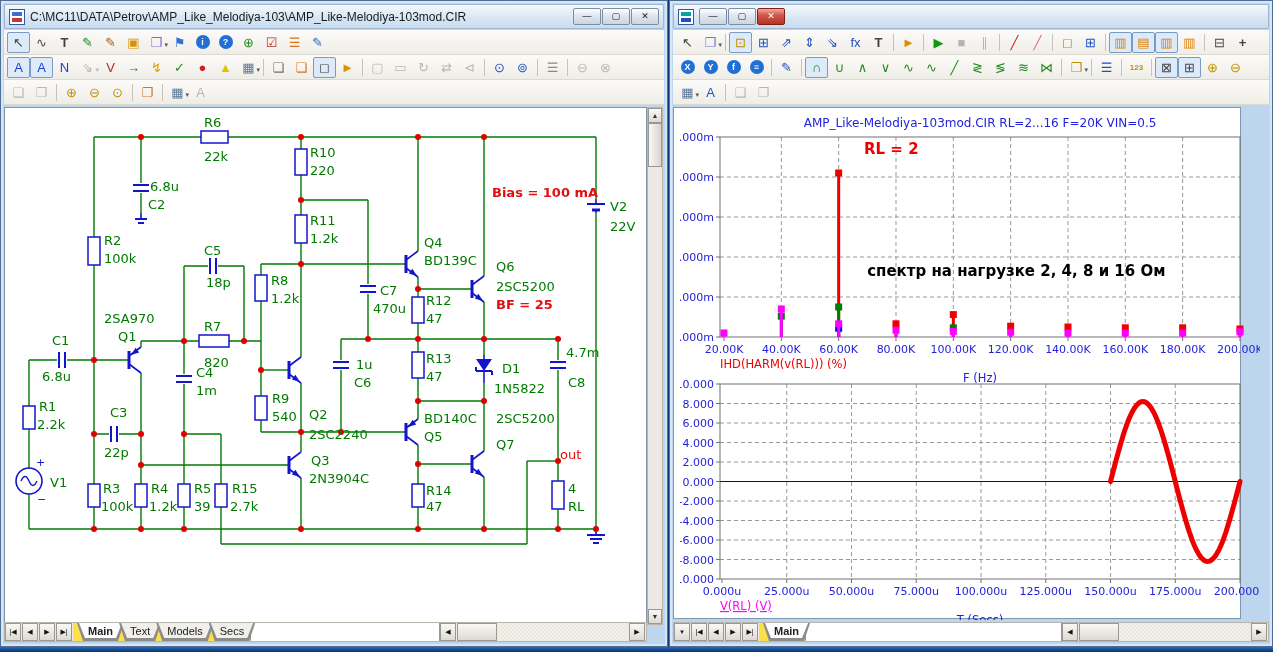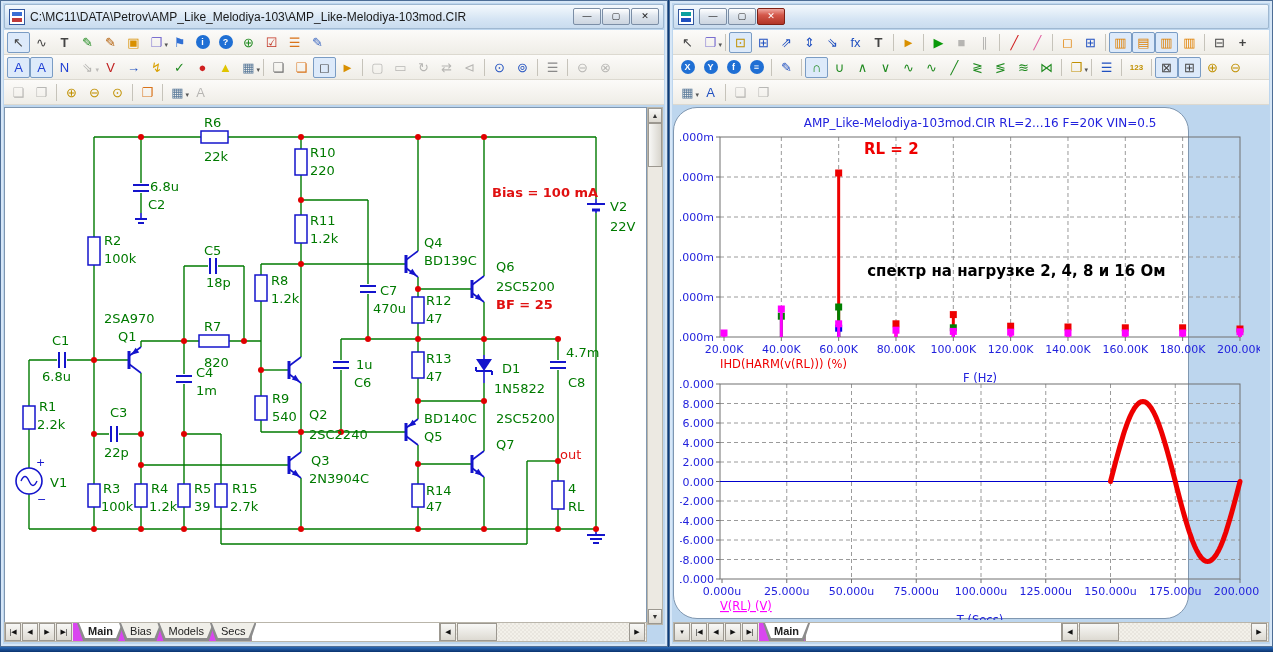--- a/index.html
+++ b/index.html
@@ -30,36 +30,36 @@
       font-size:13px; color:#444; border:1px solid transparent; border-radius:2px; position:relative; }
   .tbi.pressed { border-color:#7a9cc4; background:#ddeafa; }
   .tbi.dim { opacity:.35; filter:grayscale(1); }
   .tbi .ci { width:14px; height:14px; border-radius:50%; color:#fff; font-size:9px; font-weight:bold;
       display:flex; align-items:center; justify-content:center; }
   .tbi .dd { font-size:7px; color:#555; position:absolute; right:-1px; bottom:3px; }
   .tbi .g123 { font-size:8px; font-weight:bold; }
   .tbsep { width:1px; height:17px; background:#c6c3ba; margin:0 3px; flex:0 0 1px; }
   .client { position:absolute; background:#fff; border:1px solid #8097b0; }
   #lcanvas { left:3px; top:106px; width:643px; height:518px; }
-  #rcanvas { left:3px; top:106px; width:516px; height:512px;border-radius:24px; }
+  #rcanvas { left:3px; top:106px; width:568px; height:512px; }
   
   .vscroll { position:absolute; left:646px; top:106px; width:16px; height:518px; background:#ece9e2;
       border:1px solid #b9b5aa; display:flex; flex-direction:column; }
   .sbtn { height:15px; width:100%; background:linear-gradient(#f8f8f6,#dddad2); border:1px solid #9c9890;
       font-size:7px; color:#333; display:flex; align-items:center; justify-content:center; }
   .sthumb { height:44px; width:100%; background:linear-gradient(90deg,#f8f8f6,#d8d5cd); border:1px solid #9c9890; }
   .strack { flex:1; }
   .vscroll .sbtn.bottom { margin-top:auto; }
   
   .tabrow { position:absolute; left:3px; height:20px; bottom:4px; display:flex; align-items:stretch;
       background:#eceae3; border:1px solid #b9b5aa; }
   #winL .tabrow { width:643px; } #winR .tabrow { width:596px; }
   .navbtn { width:16px; background:linear-gradient(#f8f8f6,#dddad2); border:1px solid #9c9890;
       font-size:7px; display:flex; align-items:center; justify-content:center; color:#111; margin-right:1px; }
-  .tabstrip { display:flex; align-items:stretch; background:#d946ef; padding-left:4px; border-right:1px solid #9c9890; }
+  .tabstrip { display:flex; align-items:stretch; background:#fde047; padding-left:4px; border-right:1px solid #9c9890; }
   .tab { clip-path:polygon(0 0,100% 0,calc(100% - 6px) 100%,6px 100%); background:#8c8c8c; padding:0 1px 1px; margin-right:-5px; }
   .tab i { font-style:normal; display:block; background:#f0efe9; color:#222; font-size:11px; padding:2px 10px 1px;
       clip-path:polygon(1px 0,calc(100% - 1px) 0,calc(100% - 7px) 100%,7px 100%); }
   .tab.active i { background:#ffffff; font-weight:bold; }
   .tabfill { flex:1; background:#fff; border-right:1px solid #9c9890; }
   .hscroll { display:flex; align-items:stretch; width:206px; background:repeating-conic-gradient(#e9e6df 0 25%,#f3f1ea 0 50%) 0 0/4px 4px; }
   .hthumb { width:40px; background:linear-gradient(#f8f8f6,#dddad2); border:1px solid #9c9890; }
   svg text { font-family:"DejaVu Sans", sans-serif; }
   .bottombar { position:absolute; left:0; right:0; bottom:0; height:5px; background:linear-gradient(#2a6ab8,#0a336e); }
 </style>
@@ -539,21 +539,21 @@
   <div class="tabrow" id="ltabrow">
       <span class="navbtn">|◀</span>
       <span class="navbtn">◀</span>
       <span class="navbtn">▶</span>
       <span class="navbtn">▶|</span>
       <span class="tabstrip">
         <span class="tab active">
           <i>Main</i>
         </span>
         <span class="tab">
-          <i>Bias</i>
+          <i>Text</i>
         </span>
         <span class="tab">
           <i>Models</i>
         </span>
         <span class="tab">
           <i>Secs</i>
         </span>
       </span>
       <span class="tabfill"></span>
       <span class="hscroll">

